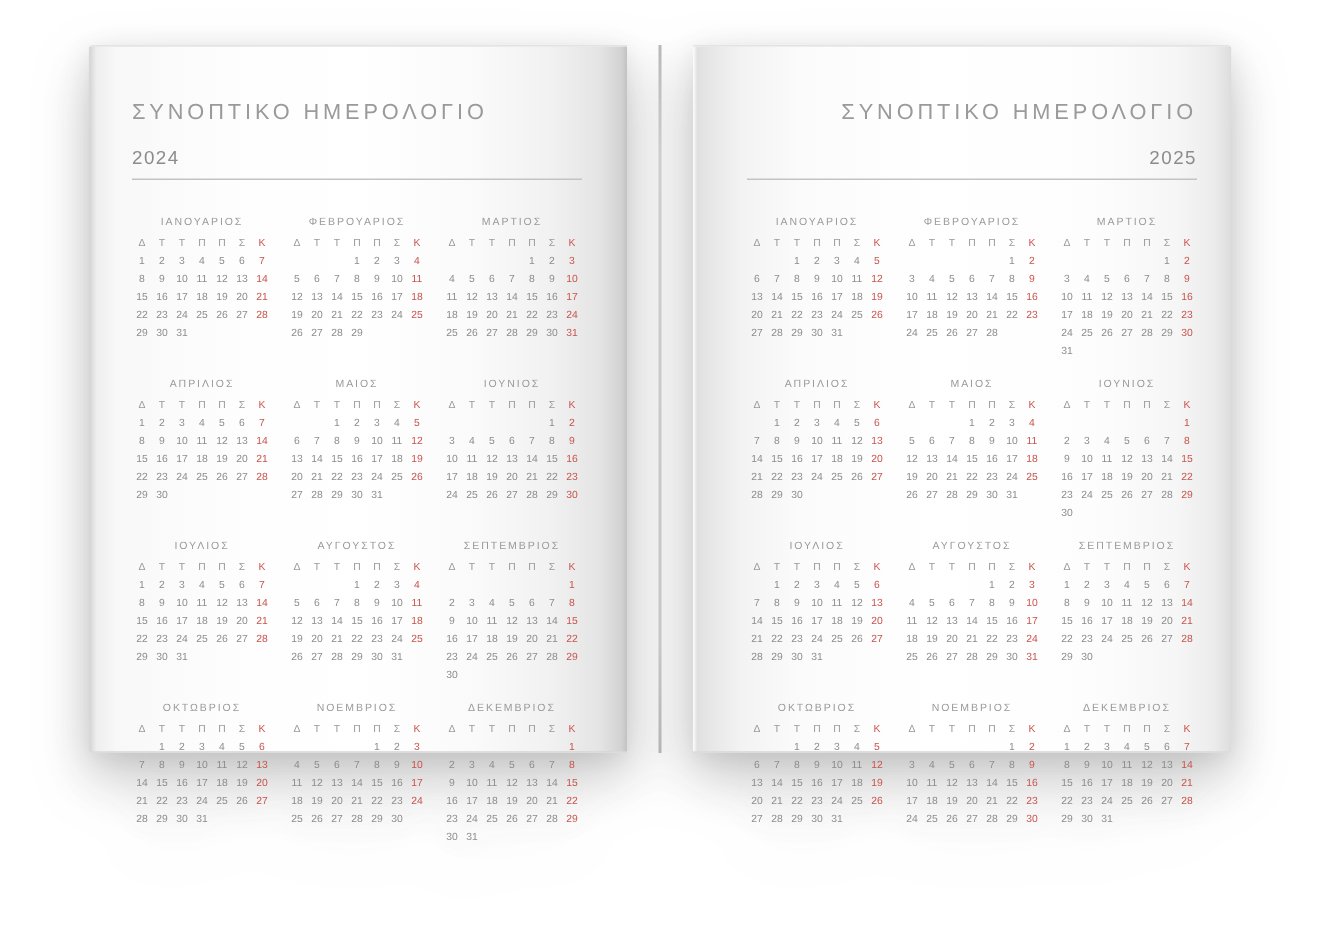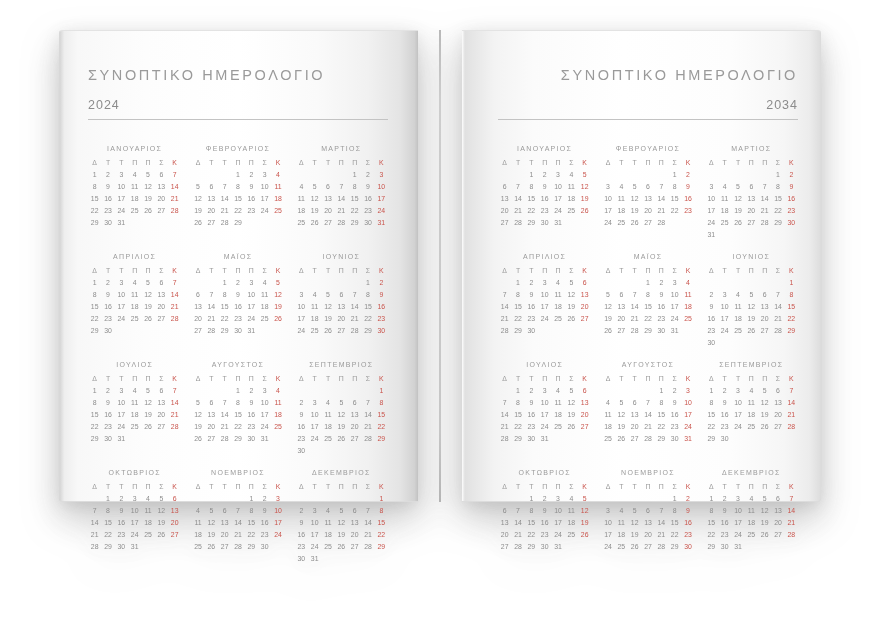--- a/index.html
+++ b/index.html
@@ -757,21 +757,21 @@
                 <span class="cell day"></span>
               </div>
             </div>
           </div>
       </div>
     </div>
 
     <div class="page page-right align-right">
       <div class="page-inner">
         <div class="page-title">ΣΥΝΟΠΤΙΚΟ ΗΜΕΡΟΛΟΓΙΟ</div>
-        <div class="page-year">2034</div>
+        <div class="page-year">2025</div>
         <div class="head-rule"></div>
         <div class="months-grid">
             <div class="month">
               <div class="month-name">ΙΑΝΟΥΑΡΙΟΣ</div>
               <div class="dow-row">
                 <span class="cell dow">Δ</span>
                 <span class="cell dow">Τ</span>
                 <span class="cell dow">Τ</span>
                 <span class="cell dow">Π</span>
                 <span class="cell dow">Π</span>

